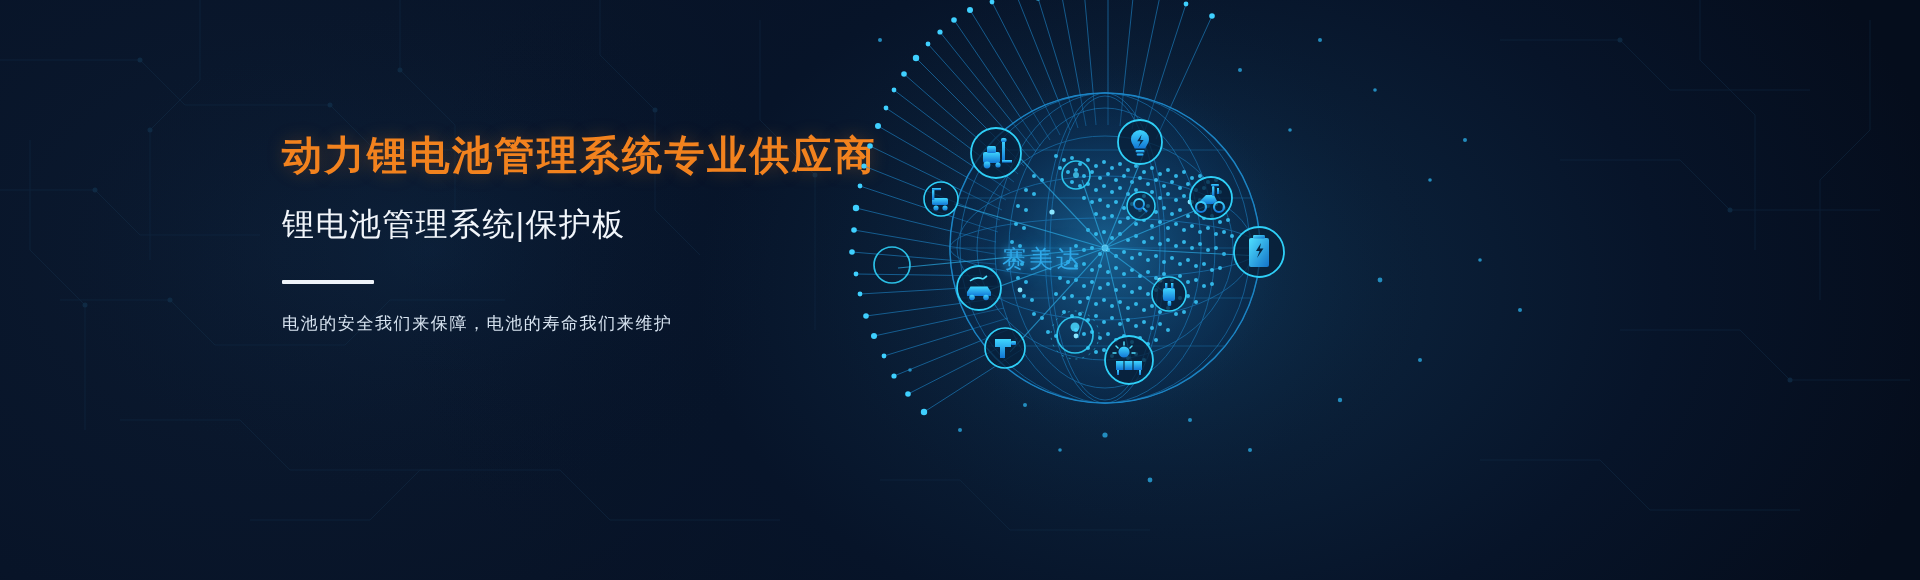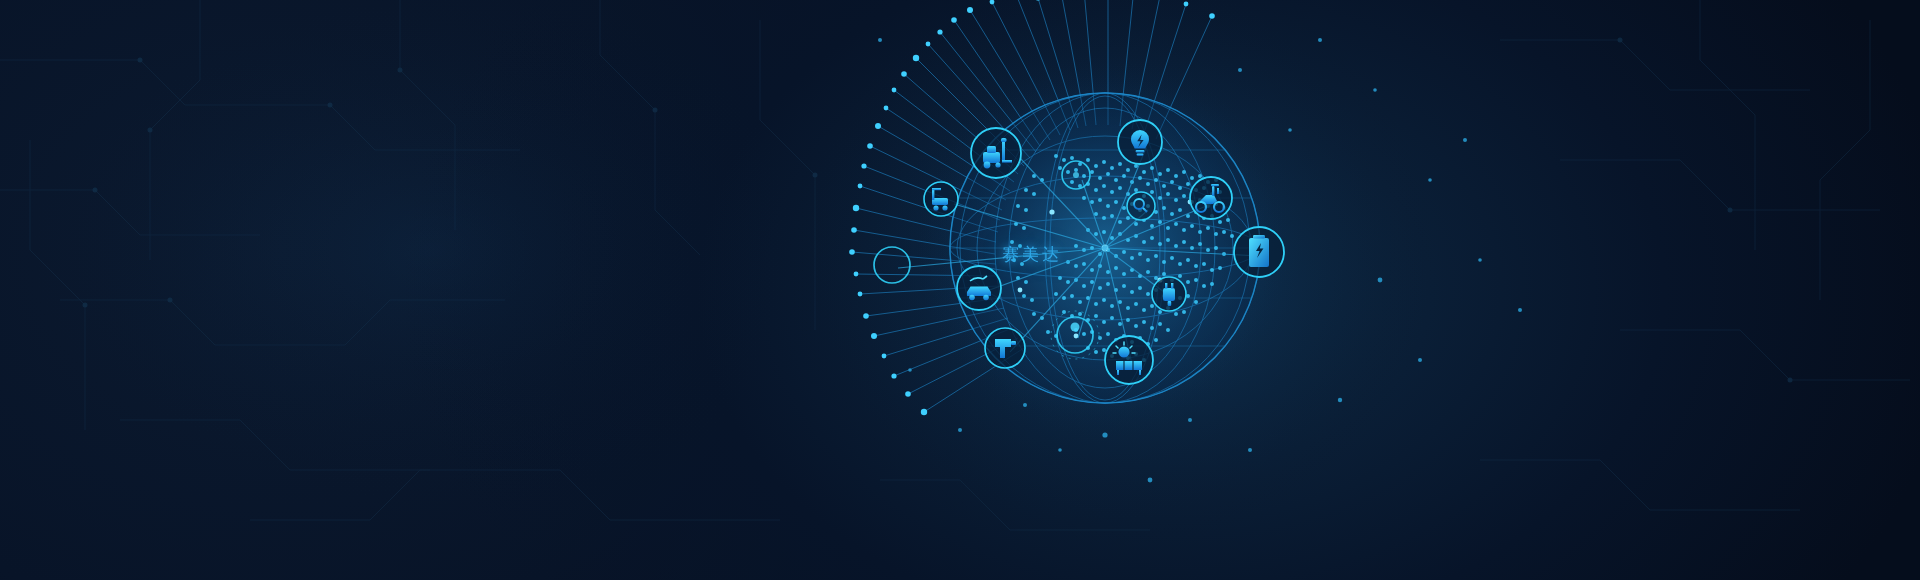--- a/index.html
+++ b/index.html
@@ -59,21 +59,21 @@
 
   
   #globeArt {
     position:absolute;
     left:820px; top:-20px;
     width:720px; height:620px;
   }
   .brand-mark {
     position:absolute;
     left:1002px; top:243px;
-    font-size:17px;
+    font-size:24px;
     letter-spacing:3px;
     color:#2ea8e8;
     text-shadow:0 0 9px rgba(46,168,232,.85), 0 0 20px rgba(46,168,232,.5);
     white-space:nowrap;
     pointer-events:none;
   }
 </style>
 </head>
 <body>
 
@@ -124,20 +124,26 @@
       </radialGradient>
       <radialGradient id="leftGlow" cx="50%" cy="50%" r="50%">
         <stop offset="0%" stop-color="#123a60" stop-opacity="0.22"></stop>
         <stop offset="100%" stop-color="#071325" stop-opacity="0"></stop>
       </radialGradient>
     </defs>
     <ellipse cx="1110" cy="255" rx="330" ry="300" fill="url(#ambGlow)"></ellipse>
     <ellipse cx="430" cy="250" rx="420" ry="280" fill="url(#leftGlow)"></ellipse>
   </svg>
 
+  <div class="text-block">
+    <div class="headline">动力锂电池管理系统专业供应商</div>
+    <div class="subtitle">锂电池管理系统|保护板</div>
+    <div class="divider"></div>
+    <div class="tagline">电池的安全我们来保障，电池的寿命我们来维护</div>
+  </div>
 
   <svg id="globeArt" viewBox="0 0 720 620">
     <defs>
       <linearGradient id="iconFill" x1="0" y1="0" x2="0" y2="1">
         <stop offset="0%" stop-color="#3fd6ff"></stop>
         <stop offset="100%" stop-color="#1277d6"></stop>
       </linearGradient>
       <linearGradient id="battGrad" x1="0" y1="0" x2="1" y2="1">
         <stop offset="0%" stop-color="#4fe0ff"></stop>
         <stop offset="100%" stop-color="#1372c8"></stop>

